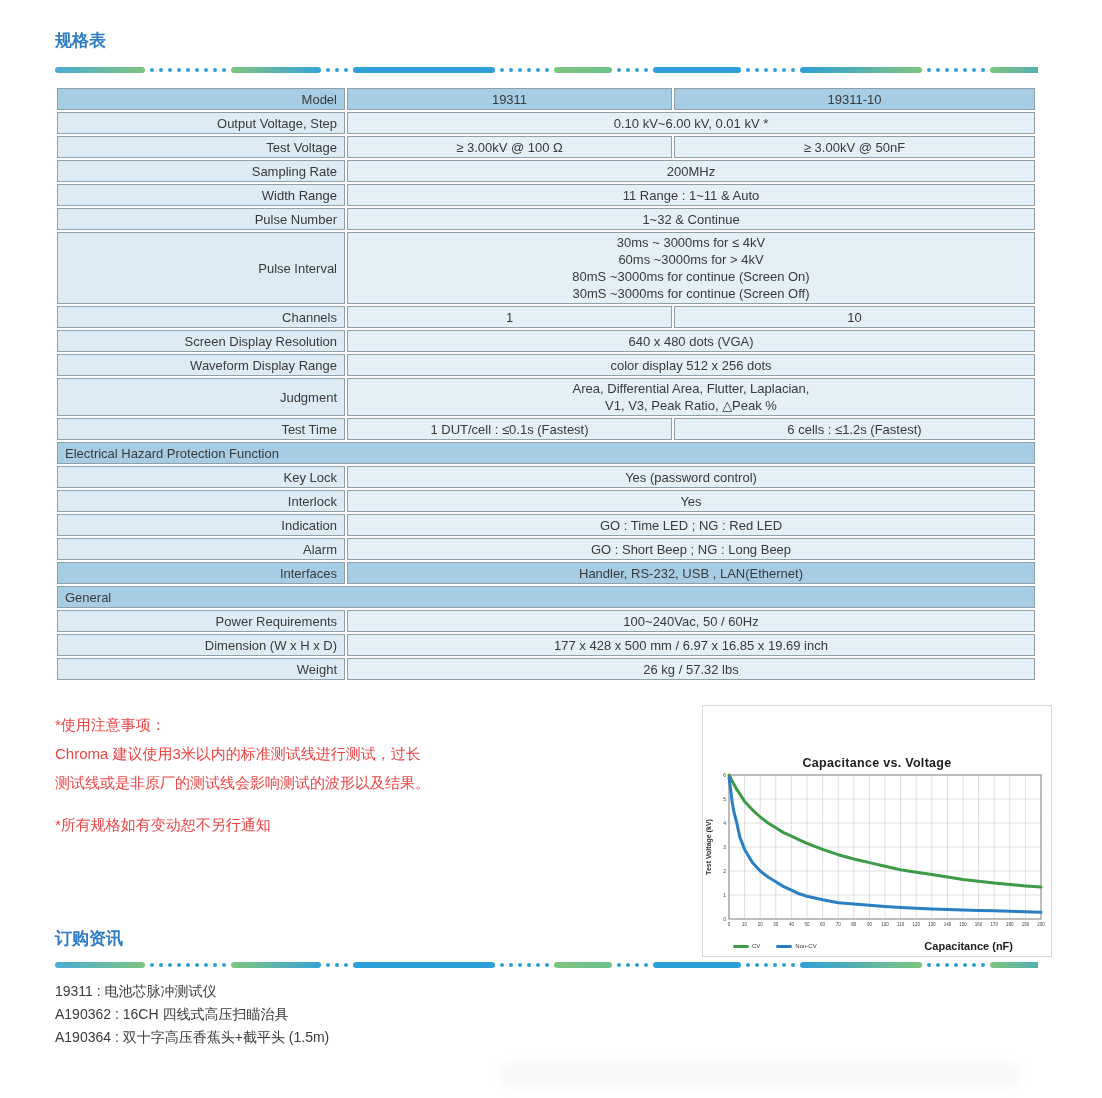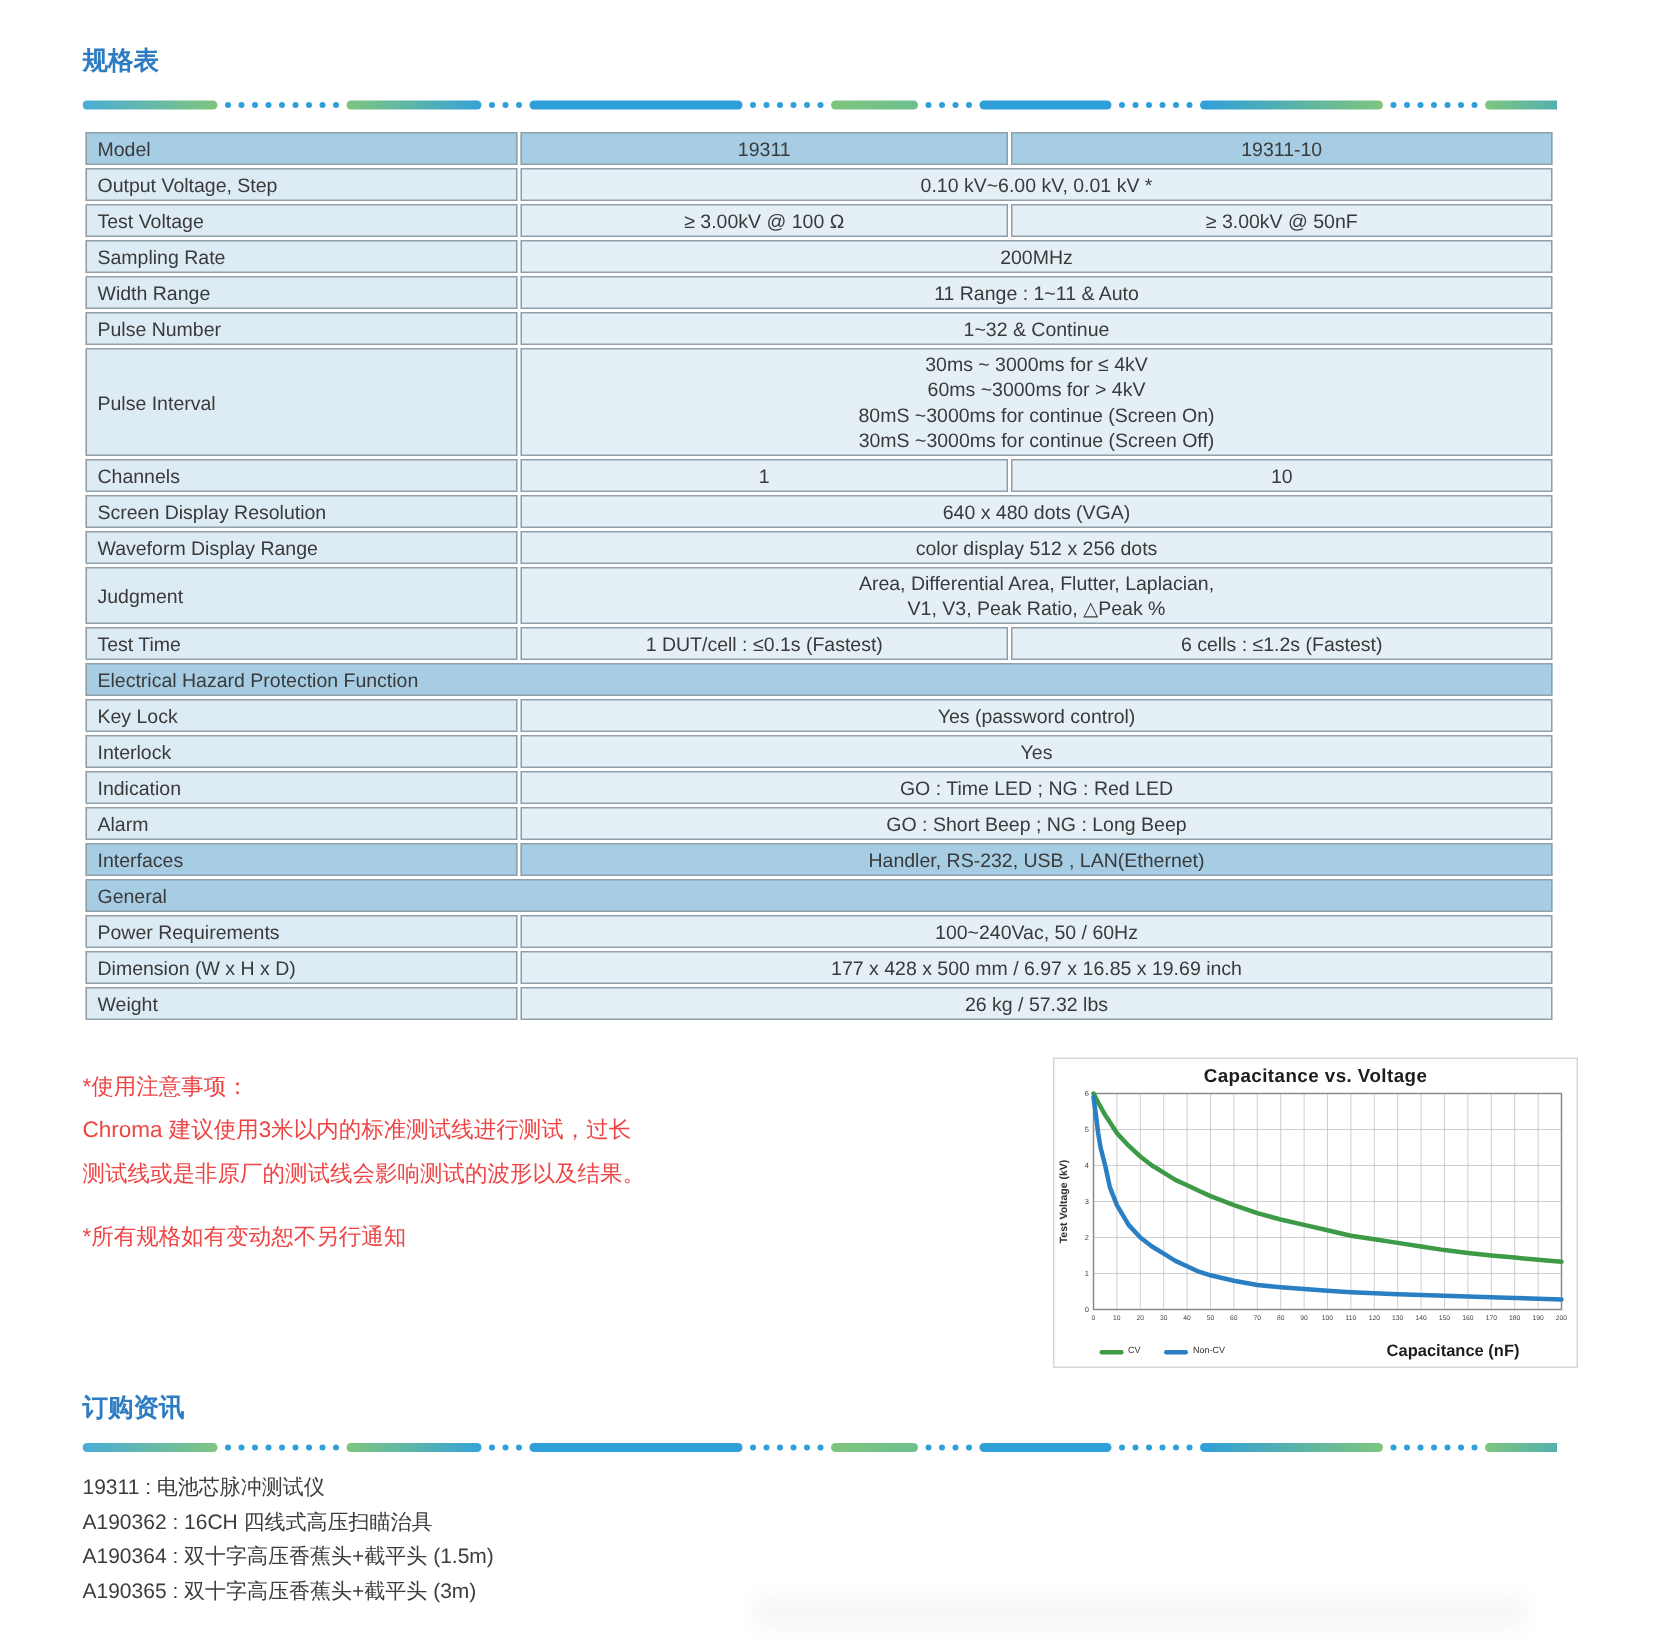--- a/index.html
+++ b/index.html
@@ -20,35 +20,35 @@
 
   table#spec-table {
     position:absolute; left:55px; top:86px; width:982px;
     border-collapse:separate; border-spacing:2px; table-layout:fixed; background:#ffffff;
   }
   #spec-table td {
     border:1px solid #8fa0ab; font-size:13px; color:#3a3a3a;
     padding:1px 7px; height:18px; line-height:17px; vertical-align:middle;
     overflow:hidden;
   }
-  #spec-table td.lab { background:#dcebf4; text-align:left; }
+  #spec-table td.lab { background:#dcebf4; text-align:right; }
   #spec-table td.val { background:#e4eff6; text-align:center;margin-left:10px; }
   #spec-table tr.hdr td { background:#a6cde4; }
   #spec-table td.sect { background:#a6cde4; text-align:left; }
   #spec-table tr.hl td { background:#a6cde4; }
 
   .notes { position:absolute; left:55px; top:710px; font-size:15px; color:#ef4444; }
   .notes .nline { line-height:29px; white-space:nowrap; }
   .notes .footnote { margin-top:13px; line-height:29px; white-space:nowrap; }
 
   .chart-box {
     position:absolute; left:702px; top:705px; width:348px;
     background:#ffffff; border:1px solid #d3d7da; padding:3px 0 4px;
   }
-  .chart-title { font-size:12.5px; font-weight:bold; color:#1d1d1d; text-align:center; line-height:16px; letter-spacing:0.3px; }
+  .chart-title { font-size:12.5px; font-weight:bold; color:#1d1d1d; text-align:center; line-height:16px; letter-spacing:0.3px;margin-top:46px; }
   .chart-footer { display:flex; align-items:center; justify-content:space-between; padding:1px 38px 0 30px; }
   .chart-legend { display:flex; align-items:center; }
   .legend-item { display:flex; align-items:center; gap:3px; margin-right:16px; }
   .legend-swatch { width:16px; height:3px; border-radius:2px; }
   .legend-label { font-size:6px; color:#333333; }
   .chart-xlabel { font-size:11px; font-weight:bold; color:#1d1d1d; }
 
   .order-list { position:absolute; left:55px; top:980px; font-size:14px; color:#3c3c3c; }
   .order-list .oitem { line-height:23px; white-space:nowrap; }
 
@@ -372,17 +372,16 @@
       <span class="dot" style="background: rgb(47, 159, 217);"></span>
       <span class="dot" style="background: rgb(47, 159, 217);"></span>
       <span class="dot" style="background: rgb(47, 159, 217);"></span>
       <span class="dot" style="background: rgb(47, 159, 217);"></span>
       <span class="bar" style="width: 88px; background: linear-gradient(90deg, rgb(127, 197, 126), rgb(47, 159, 217));"></span>
     </div>
   <div class="order-list" id="order-list">
       <div class="oitem">19311 : 电池芯脉冲测试仪</div>
       <div class="oitem">A190362 : 16CH 四线式高压扫瞄治具</div>
       <div class="oitem">A190364 : 双十字高压香蕉头+截平头 (1.5m)</div>
-      <div class="oitem">A190365 : 双十字高压香蕉头+截平头 (3m)</div>
     </div>
 
   <div class="watermark"></div>
 </div>
 
 </body></html>

